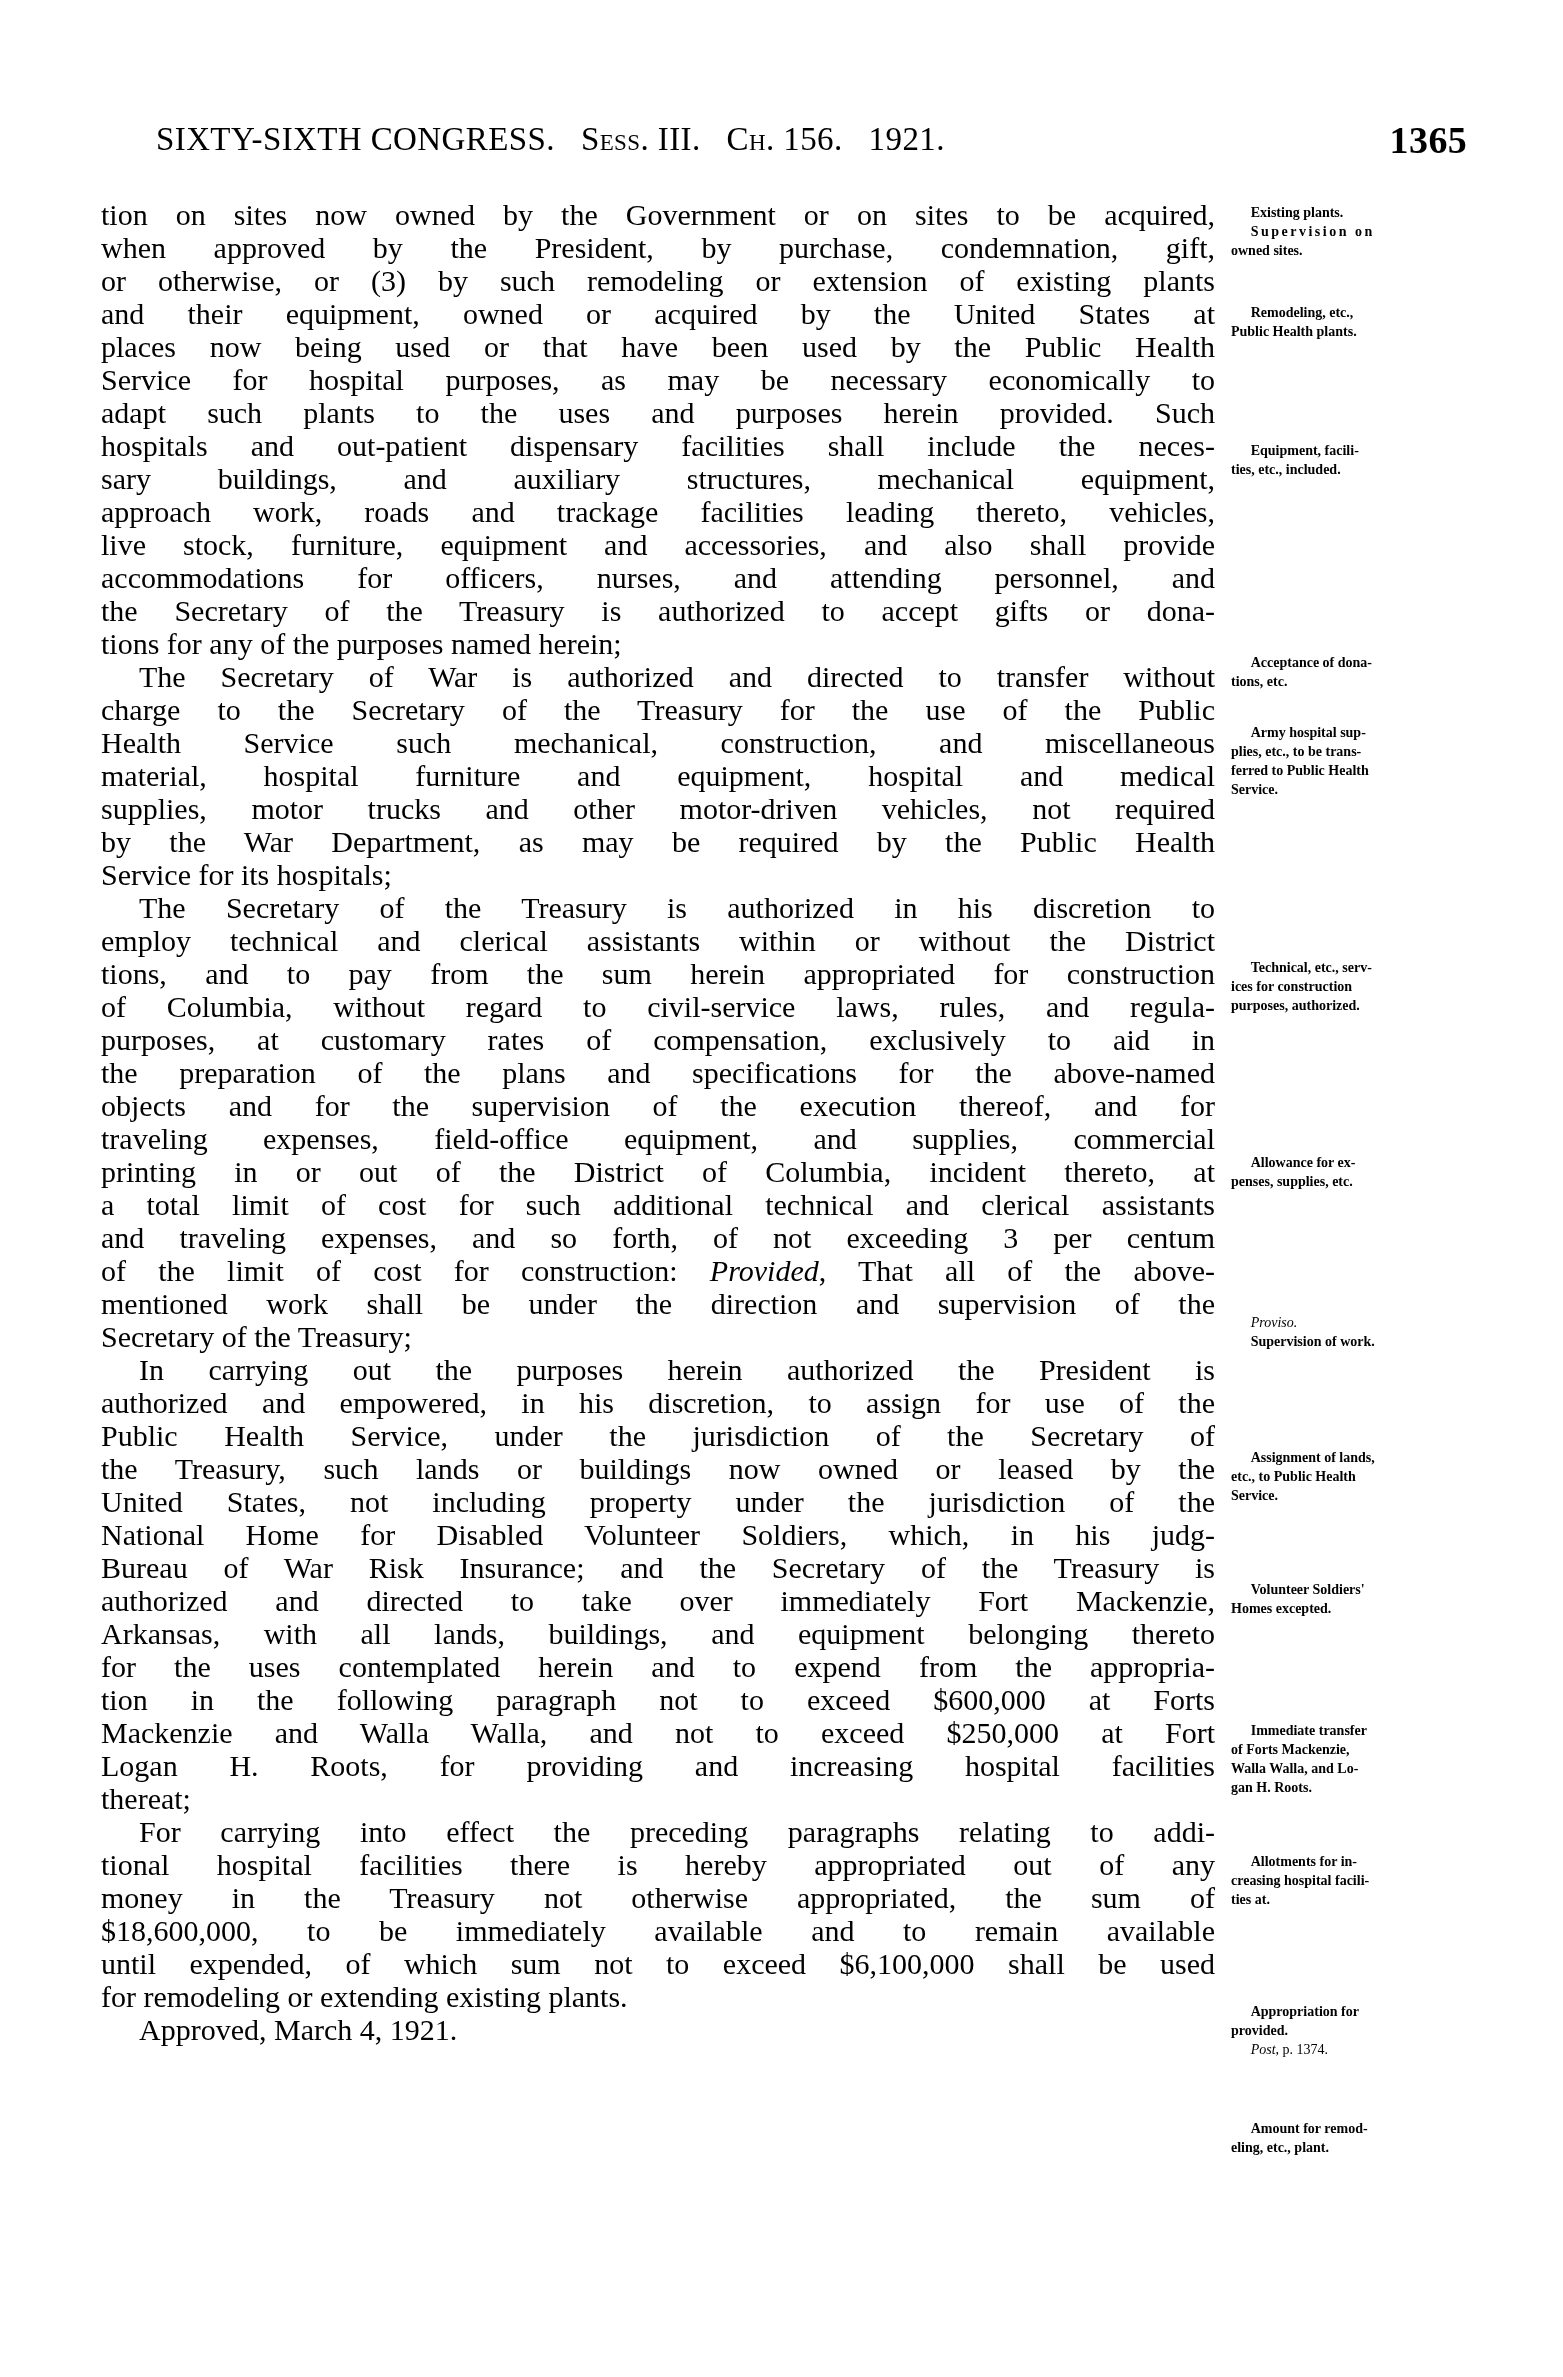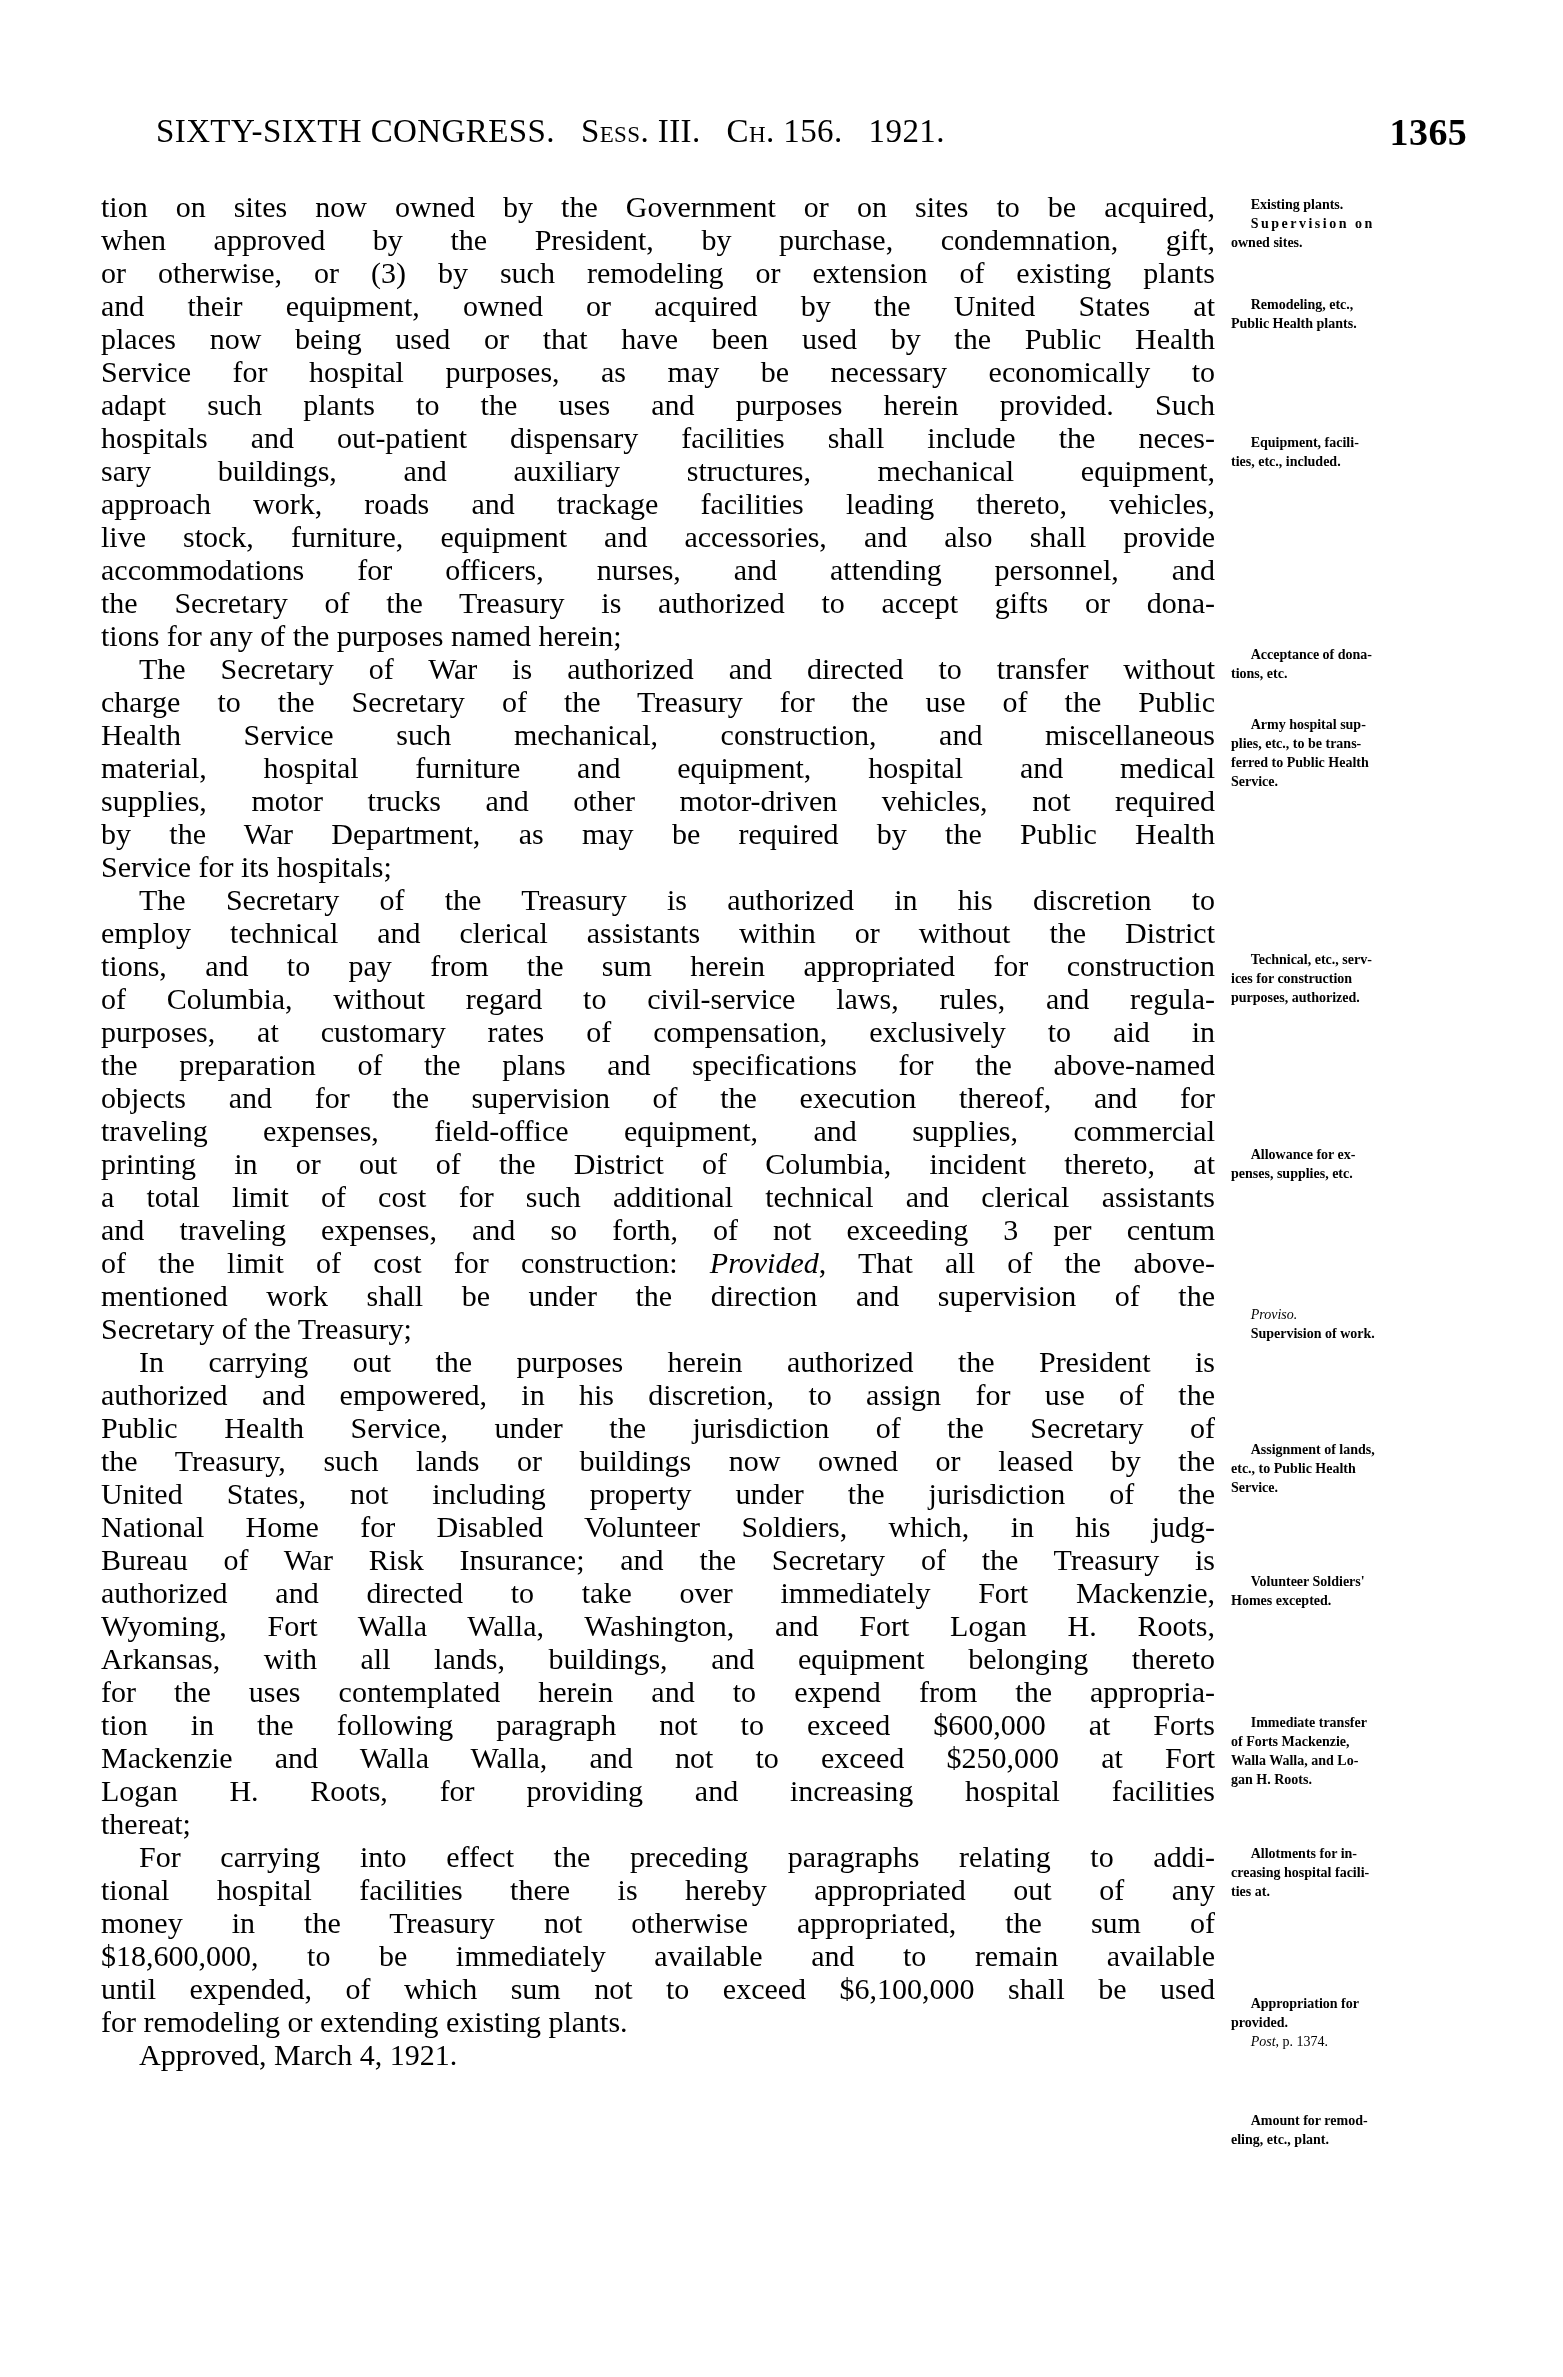--- a/index.html
+++ b/index.html
@@ -1,17 +1,17 @@
 <!DOCTYPE html>
 <html style="font-size:13px"><head>
 <meta charset="utf-8">
 <style>
   html, body { margin:0; padding:0; background:#ffffff; }
   body { width:1563px; height:2377px; position:relative; overflow:hidden; color:#000; }
-  .page { position:absolute; left:0; top:8px; width:1563px; height:2347px; }
+  .page { position:absolute; left:0; top:16px; width:1563px; height:2347px; }
   .header { position:absolute; top:105px; left:156px; width:1321px; height:41px;
     font-family:"Liberation Serif","DejaVu Serif",serif; font-size:33px; letter-spacing:0.4px; white-space:nowrap; }
   .header .running { position:absolute; left:0; top:0; }
   .header .pageno { position:absolute; right:9.8px; top:-3.3px; font-size:38px; font-weight:bold; }
   .sc { font-variant:small-caps; }
   .body { position:absolute; left:101px; top:182px; width:1114px; }
   .ln { display:block; height:33px; line-height:33px; font-family:"Liberation Serif","DejaVu Serif",serif;
     font-size:30px; text-align:justify; text-align-last:justify; white-space:nowrap; overflow:visible; }
   .ln.last { text-align-last:left; }
   .ln.ind { padding-left:38px; }
@@ -74,21 +74,20 @@
     <span class="ln">mentioned work shall be under the direction and supervision of the</span>
     <span class="ln last">Secretary of the Treasury;</span>
     <span class="ln ind">In carrying out the purposes herein authorized the President is</span>
     <span class="ln">authorized and empowered, in his discretion, to assign for use of the</span>
     <span class="ln">Public Health Service, under the jurisdiction of the Secretary of</span>
     <span class="ln">the Treasury, such lands or buildings now owned or leased by the</span>
     <span class="ln">United States, not including property under the jurisdiction of the</span>
     <span class="ln">National Home for Disabled Volunteer Soldiers, which, in his judg-</span>
     <span class="ln">Bureau of War Risk Insurance; and the Secretary of the Treasury is</span>
     <span class="ln">authorized and directed to take over immediately Fort Mackenzie,</span>
-    <span class="ln">Wyoming, Fort Walla Walla, Washington, and Fort Logan H. Roots,</span>
     <span class="ln">Arkansas, with all lands, buildings, and equipment belonging thereto</span>
     <span class="ln">for the uses contemplated herein and to expend from the appropria-</span>
     <span class="ln">tion in the following paragraph not to exceed $600,000 at Forts</span>
     <span class="ln">Mackenzie and Walla Walla, and not to exceed $250,000 at Fort</span>
     <span class="ln">Logan H. Roots, for providing and increasing hospital facilities</span>
     <span class="ln last">thereat;</span>
     <span class="ln ind">For carrying into effect the preceding paragraphs relating to addi-</span>
     <span class="ln">tional hospital facilities there is hereby appropriated out of any</span>
     <span class="ln">money in the Treasury not otherwise appropriated, the sum of</span>
     <span class="ln">$18,600,000, to be immediately available and to remain available</span>

